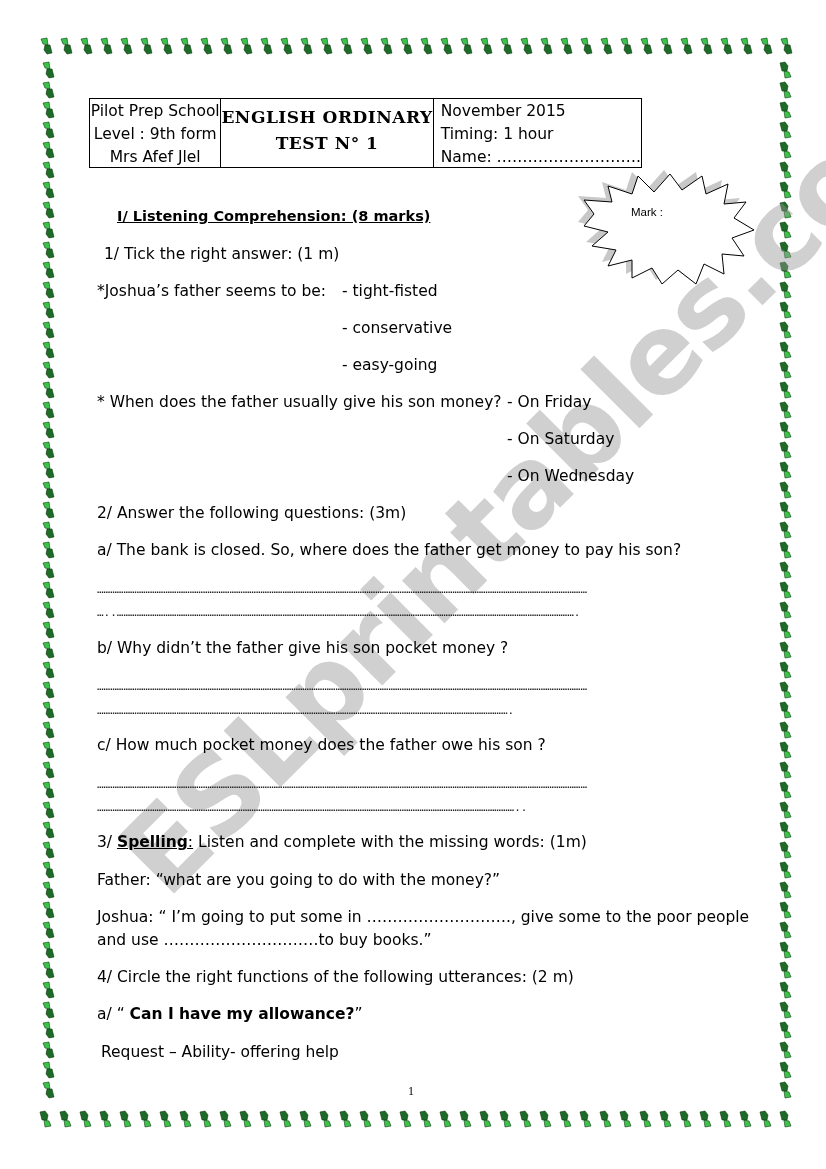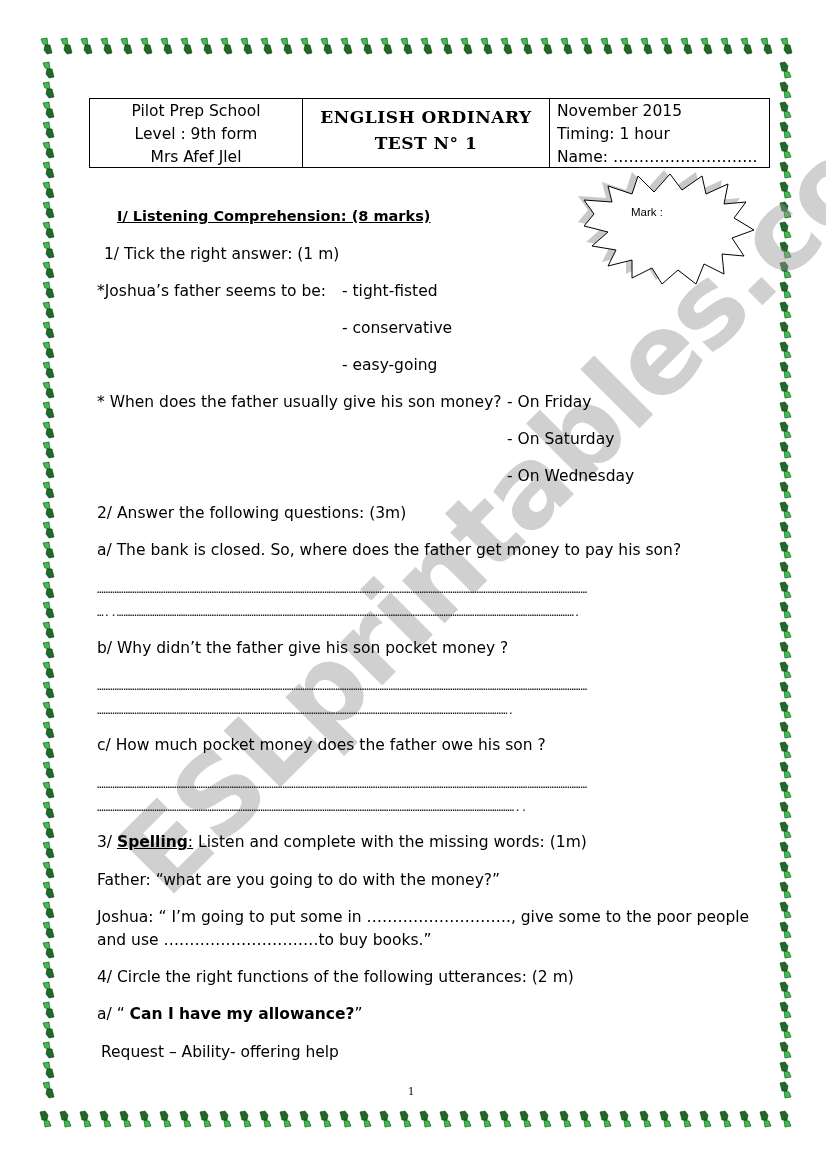--- a/index.html
+++ b/index.html
@@ -13,21 +13,21 @@
     .border-row { position: absolute; display: flex; }
     .border-col { position: absolute; display: flex; flex-direction: column; }
     .leaf { width: 20px; height: 20px; flex: 0 0 auto; }
     .border-top { left: 36px; top: 36px; gap: 0; }
     .border-bottom { left: 36px; top: 1109px; }
     .border-left { left: 38px; top: 60px; }
     .border-right { left: 776px; top: 60px; }
 
     
     .header-table {
-      position: absolute; left: 89px; top: 98px; width: 681px; height: 70px;
+      position: absolute; left: 89px; top: 98px; width: 553px; height: 70px;
       border: 1.2px solid #000; display: flex; box-sizing: border-box;
     }
     .hcell { box-sizing: border-box; height: 100%; }
     .hcell.left { width: 213px; border-right: 1.2px solid #000; text-align: center;
       font-size: 15.5px; line-height: 23px; padding-top: 1px; }
     .hcell.mid { width: 247px; border-right: 1.2px solid #000; text-align: center;
       font-family: "DejaVu Serif", serif; font-weight: bold; font-size: 17px;
       line-height: 26px; padding-top: 5px; letter-spacing: 0.5px; }
     .hcell.right { flex: 1; font-size: 15.5px; line-height: 23px; padding-left: 7px; padding-top: 1px; }
     .hcell div { white-space: nowrap; }

